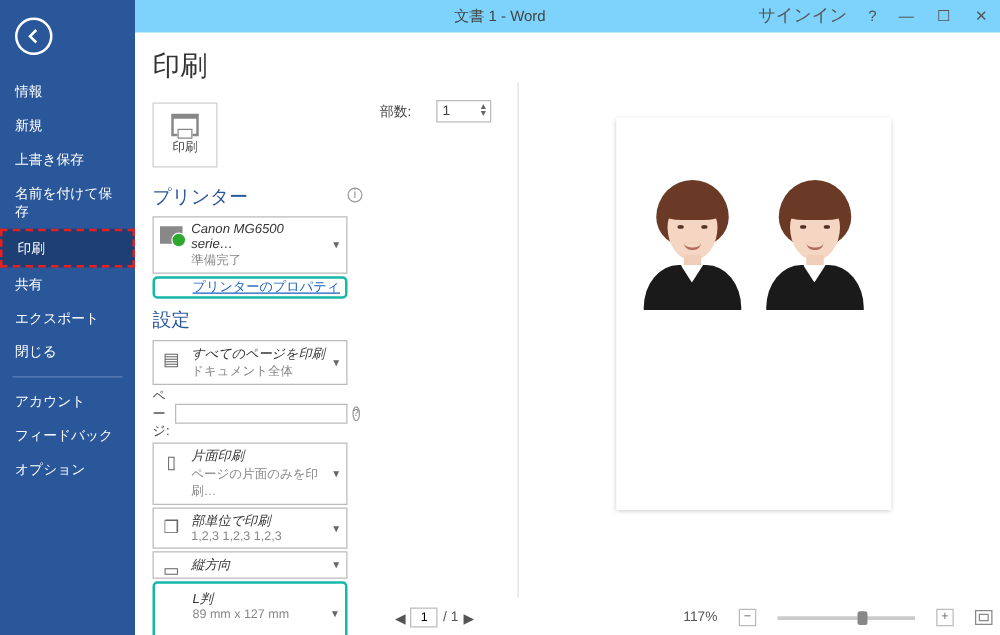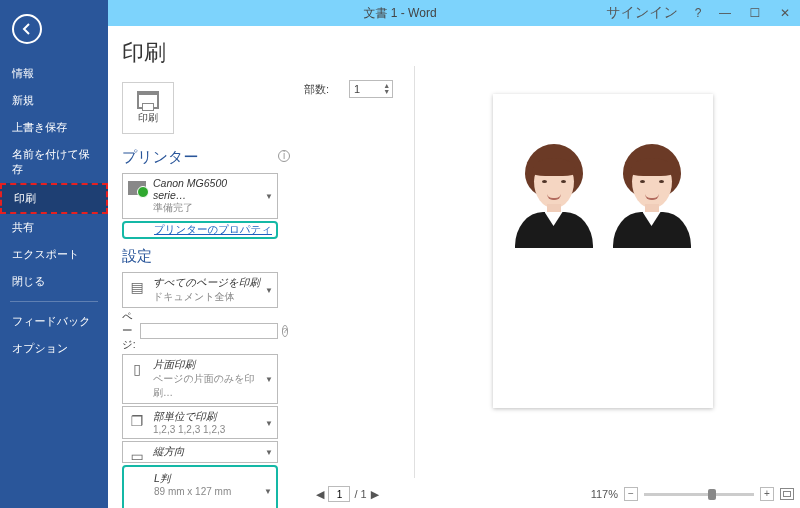--- a/index.html
+++ b/index.html
@@ -65,21 +65,21 @@
   .eye.r { left:50%; margin-left:7px; }
   .mouth { position:absolute; top:56px; left:50%; transform:translateX(-50%); width:14px; height:6px; border-bottom:2px solid #b26b5e; border-radius:0 0 10px 10px; }
   .neck { position:absolute; top:66px; left:50%; transform:translateX(-50%); width:14px; height:12px; background:#f0cdb9; }
   .body { position:absolute; top:74px; left:50%; transform:translateX(-50%); width:78px; height:40px; background:#1a1a1a; border-radius: 28px 28px 4px 4px / 34px 34px 4px 4px; }
   .collar { position:absolute; top:74px; left:50%; transform:translateX(-50%); width:18px; height:14px; background:#fff; clip-path: polygon(50% 100%, 0 0, 100% 0); }
 
   
   .status { position:absolute; left:306px; right:6px; bottom:4px; height:20px; font-size:11px; color:#555; display:flex; align-items:center; }
   .status .pgctl { display:flex; align-items:center; gap:4px; margin-left:10px; }
   .status .pgctl .pgin { width:22px; height:16px; border:1px solid #bbb; text-align:center; font-size:10px; }
-  .status .zoom { margin-left:auto; display:flex; align-items:center; gap:6px; }
+  .status .zoom { margin-left:auto; display:flex; align-items:center; gap:17px; }
   .slider { width:110px; height:3px; background:#ccc; position:relative; }
   .slider .thumb { position:absolute; top:-4px; left:64px; width:8px; height:11px; background:#888; border-radius:2px; }
   .zbtn { width:14px; height:14px; border:1px solid #bbb; font-size:10px; text-align:center; line-height:12px; color:#666; }
   .fit { width:14px; height:12px; border:1px solid #888; position:relative; }
   .fit::after { content:""; position:absolute; left:2px; top:2px; right:2px; bottom:2px; border:1px solid #888; }
 
   .scroll-track { position:absolute; right:2px; top:0; width:10px; bottom:0; }
 </style>
 </head>
 <body>
@@ -103,20 +103,21 @@
   </div>
   <div class="nav-item">情報</div>
   <div class="nav-item">新規</div>
   <div class="nav-item">上書き保存</div>
   <div class="nav-item">名前を付けて保存</div>
   <div class="nav-item sel red-box">印刷</div>
   <div class="nav-item">共有</div>
   <div class="nav-item">エクスポート</div>
   <div class="nav-item">閉じる</div>
   <div class="nav-sep"></div>
+  <div class="nav-item">アカウント</div>
   <div class="nav-item">フィードバック</div>
   <div class="nav-item">オプション</div>
 </div>
 
 <div class="main">
   <div class="h1">印刷</div>
 
   <div class="print-btn">
     <div class="printer-ico"></div>
     <span>印刷</span>

